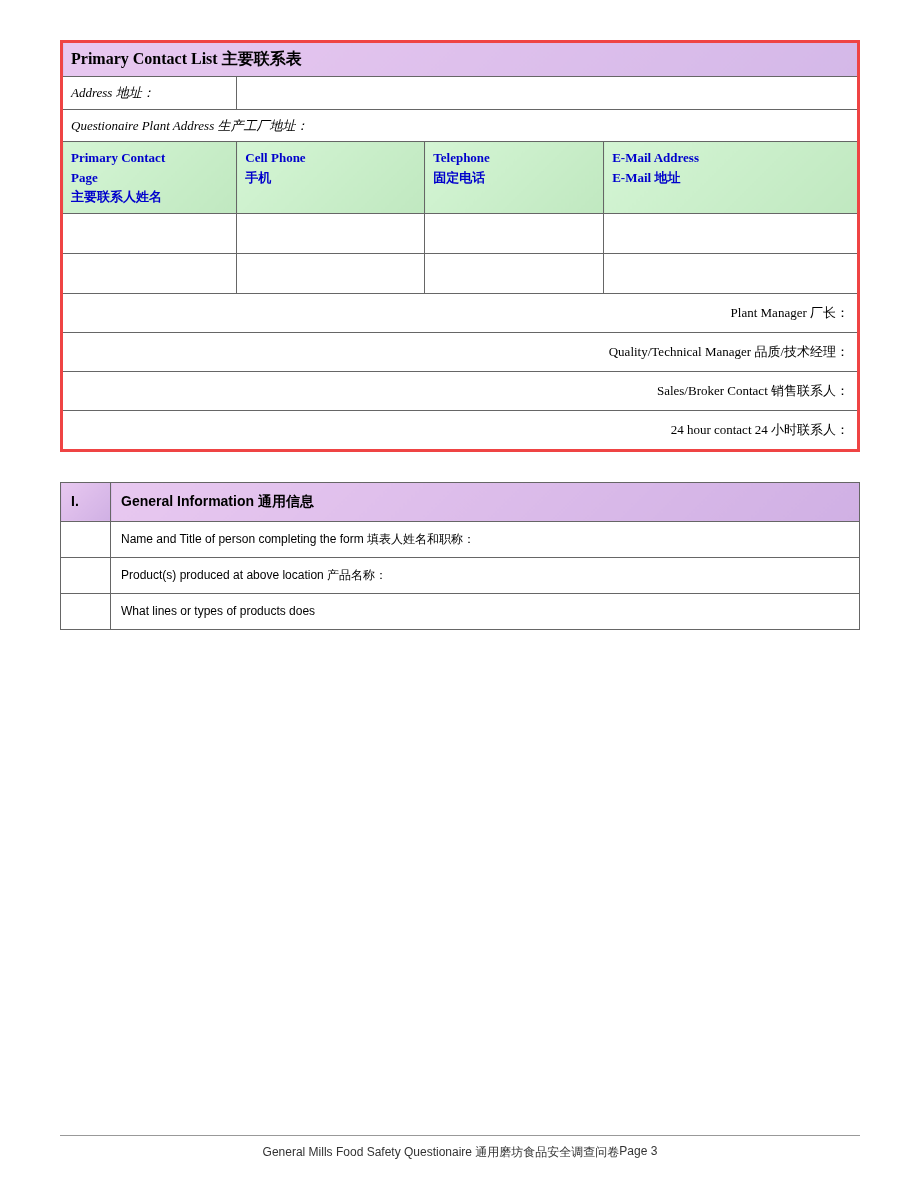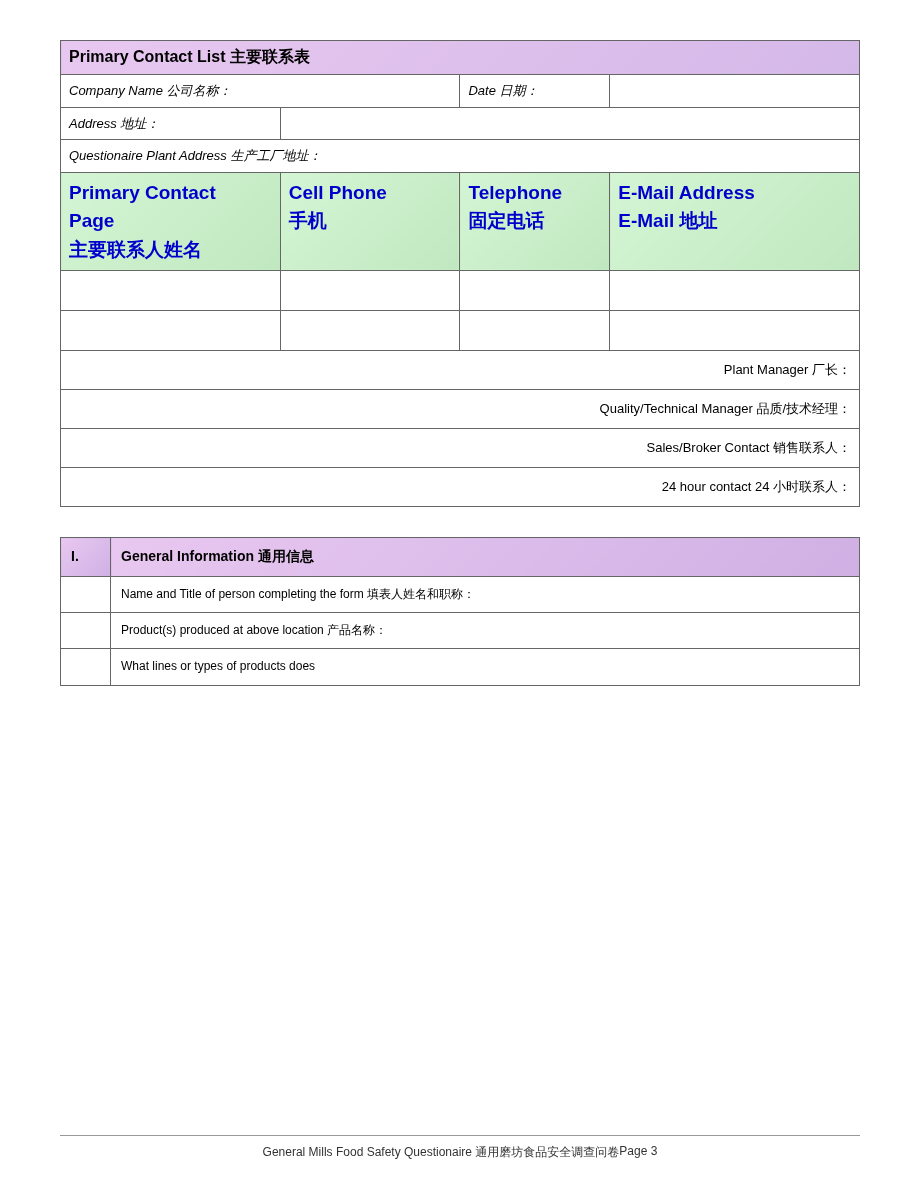--- a/index.html
+++ b/index.html
@@ -14,21 +14,22 @@
     }
 
     
     .primary-contact-section {
       margin-bottom: 30px;
     }
 
     .main-table {
       width: 100%;
       border-collapse: collapse;
-      border: 1px solid #ef4444;
+      border: 3px solid #ef4444;
+      font-family: Liberation Serif, serif;
     }
 
     .main-table td, .main-table th {
       border: 1px solid #666;
       padding: 6px 8px;
       vertical-align: top;
     }
 
     .header-row td {
       background: #d8b4e2;
@@ -51,21 +52,21 @@
 
     .column-header-row td {
       background-color: #c8f0c8;
       background: linear-gradient(135deg, #d4f5d4 0%, #c0e8c0 100%);
       background-color: #cceccc;
     }
 
     .col-header-text {
       font-weight: bold;
       color: #0000cc;
-      font-size: 19px;
+      font-size: 13px;
       line-height: 1.5;
     }
 
     .data-row td {
       height: 40px;
     }
 
     .info-row td {
       font-size: 13px;
       padding: 10px 8px;
@@ -127,25 +128,20 @@
 <body>
 
 <div class="primary-contact-section">
   <table class="main-table">
 
     <tbody>
         <tr class="header-row">
       <td colspan="4" class="header-title">Primary Contact List 主要联系表</td>
     </tr>
 
-    <tr>
-      <td colspan="2" class="label-cell" style="width:40%">Company Name 公司名称：</td>
-      <td class="label-cell" style="width:15%">Date 日期：</td>
-      <td style="width:25%"></td>
-    </tr>
 
     <tr>
       <td class="label-cell" style="width:22%">Address 地址：</td>
       <td colspan="3"></td>
     </tr>
 
     <tr>
       <td colspan="4" class="label-cell">Questionaire Plant Address 生产工厂地址：</td>
     </tr>
 

